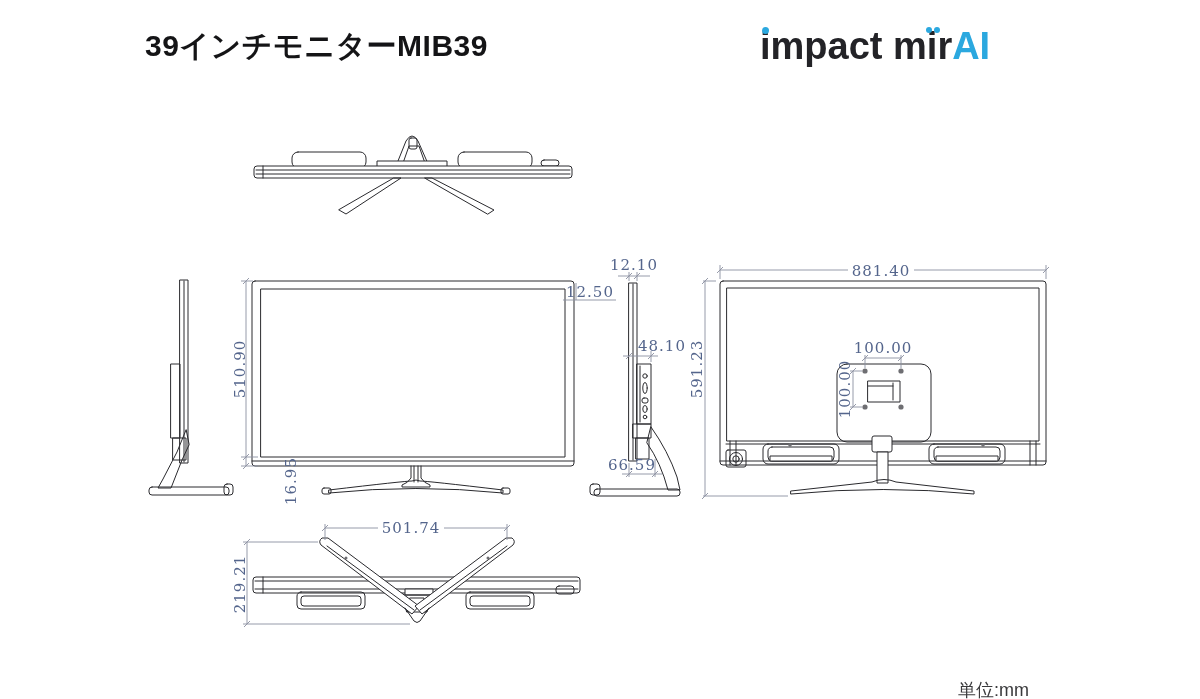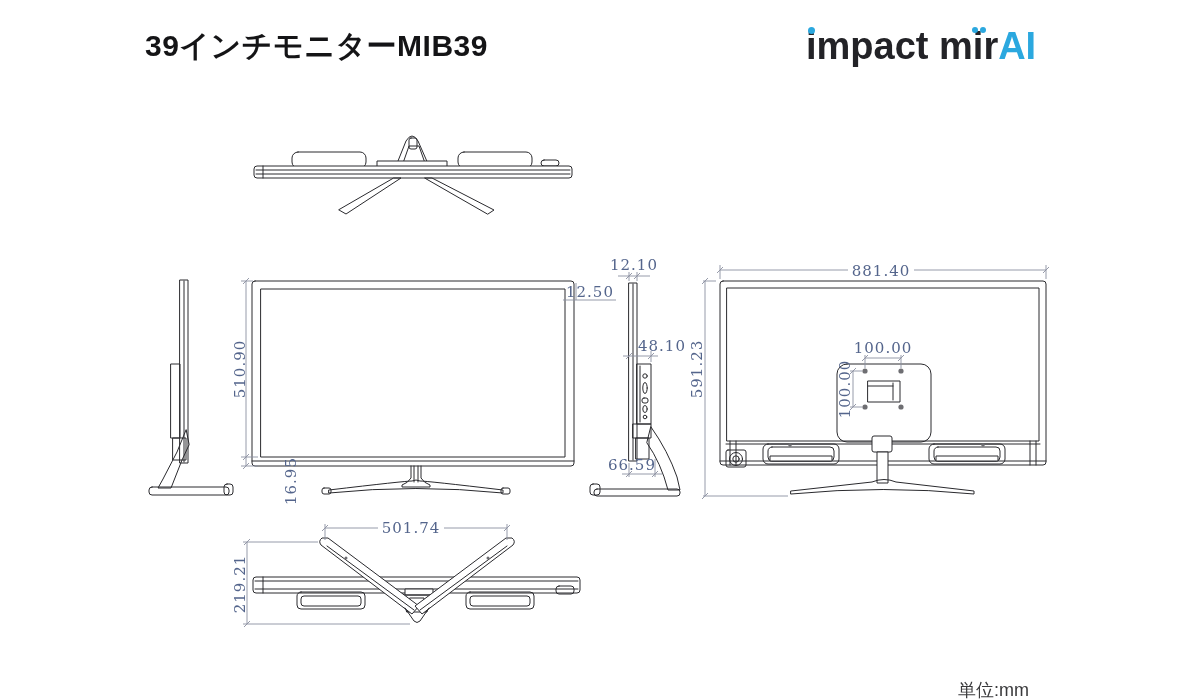--- a/index.html
+++ b/index.html
@@ -1,20 +1,20 @@
 <!DOCTYPE html>
 <html><head>
 <meta charset="utf-8">
 <style>
   html,body{margin:0;padding:0;background:#ffffff;}
   .page{position:relative;width:1200px;height:699px;background:#fff;overflow:hidden;
         font-family:"Liberation Sans",sans-serif;border-radius:21px;}
   .title{position:absolute;left:145px;top:26px;font-size:30px;font-weight:700;color:#141416;
          letter-spacing:0.5px;white-space:nowrap;}
-  .logo{position:absolute;left:806px;top:24px;font:700 38px "Liberation Sans",sans-serif;
+  .logo{position:absolute;left:760px;top:24px;font:700 38px "Liberation Sans",sans-serif;
         color:#232327;line-height:44px;white-space:nowrap;}
   .logo .accent{color:#2BA8DF;}
   .logo .dot{position:absolute;background:#2BA8DF;border-radius:50%;}
   .dot-a{left:2px;top:3px;width:7px;height:7px;}
   .dot-b{left:166px;top:3px;width:6px;height:6px;}
   .dot-c{left:174px;top:3px;width:6px;height:6px;}
   .unit{position:absolute;left:958px;top:678px;font-size:18px;color:#3a3a3c;}
   svg{position:absolute;left:0;top:0;}
   .art{stroke:#2a2a2e;fill:none;stroke-width:1;stroke-linejoin:round;stroke-linecap:round;}
   .artf{stroke:#2a2a2e;fill:#ffffff;stroke-width:1;stroke-linejoin:round;}

